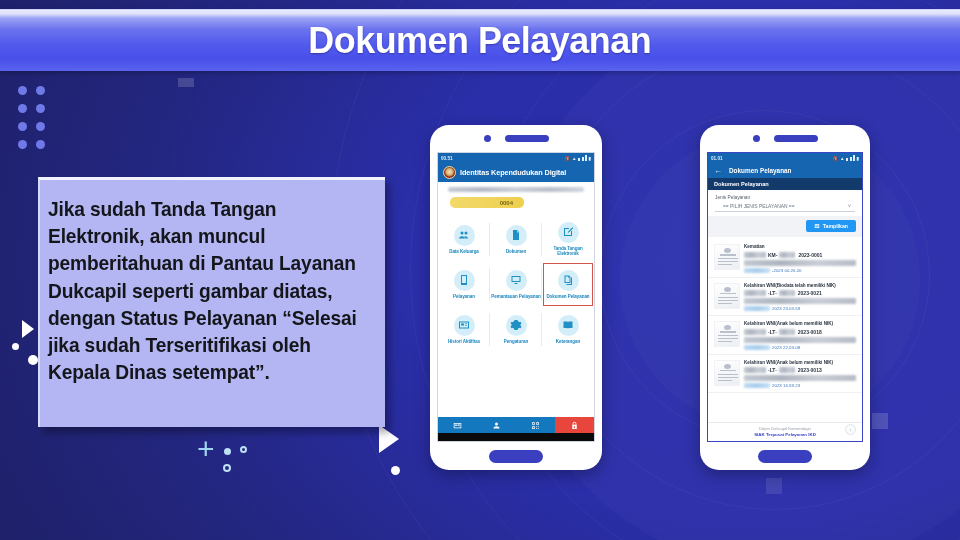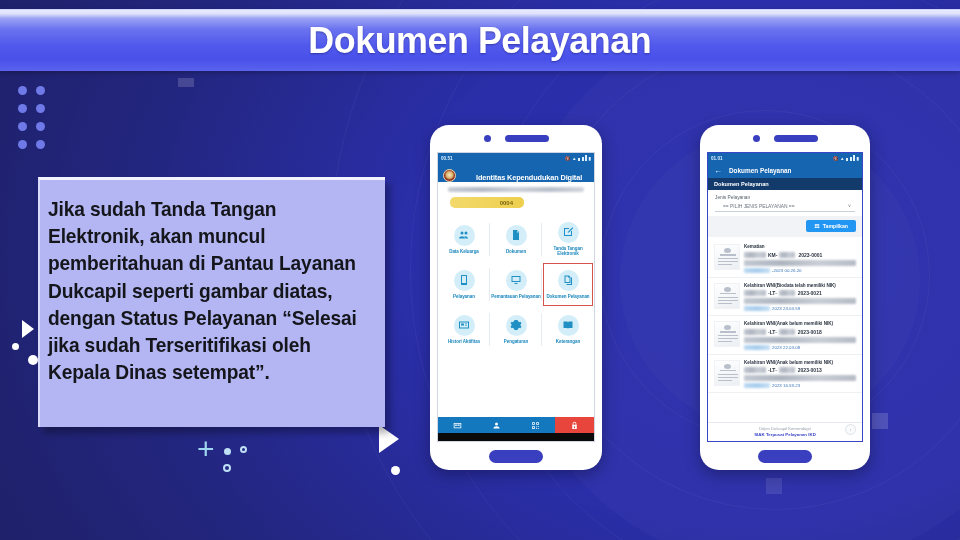--- a/index.html
+++ b/index.html
@@ -131,22 +131,22 @@
     display: flex; align-items: center; justify-content: space-between;
     padding: 0 3px; font-size: 4.6px; font-weight: 700;
   }
   .statusbar .right { display: flex; gap: 1.5px; align-items: flex-end; }
   .sigbar { width: 2px; background: #dff0ff; display: inline-block; }
 
   
   #p1 { left: 430px; top: 125px; width: 172px; height: 345px; }
   #p1 .screen { top: 27px; height: 290px; border: 1px solid #cfd6e2; }
   .p1-appbar {
-    height: 19px; background: #1565b0; display: flex; align-items: flex-end;
-    gap: 20px; padding-left: 5px;
+    height: 19px; background: #1565b0; display: flex; align-items: center;
+    gap: 4px; padding-left: 5px;
   }
   .p1-logo {
     width: 13px; height: 13px; border-radius: 50%;
     background: radial-gradient(circle at 50% 45%, #f6e7c2 0%, #d8b06a 40%, #8d2f20 62%, #c73a26 100%);
     border: 1px solid #f0d9a8;
     flex: none;
   }
   .p1-apptitle { color: #fff; font-size: 7.3px; font-weight: 700; letter-spacing: -0.1px; }
   .blurline {
     height: 5px; border-radius: 2px;

